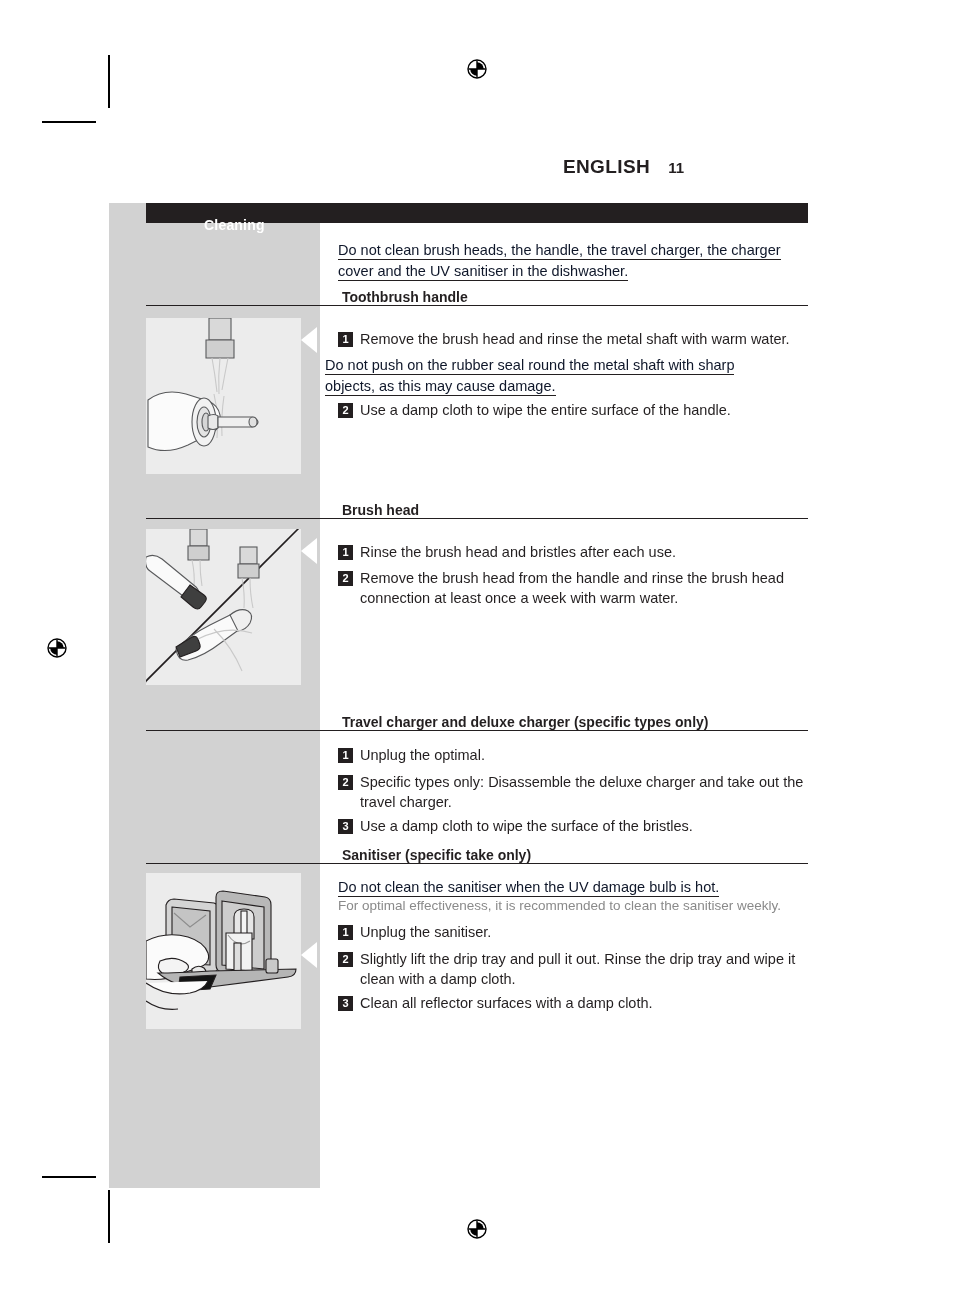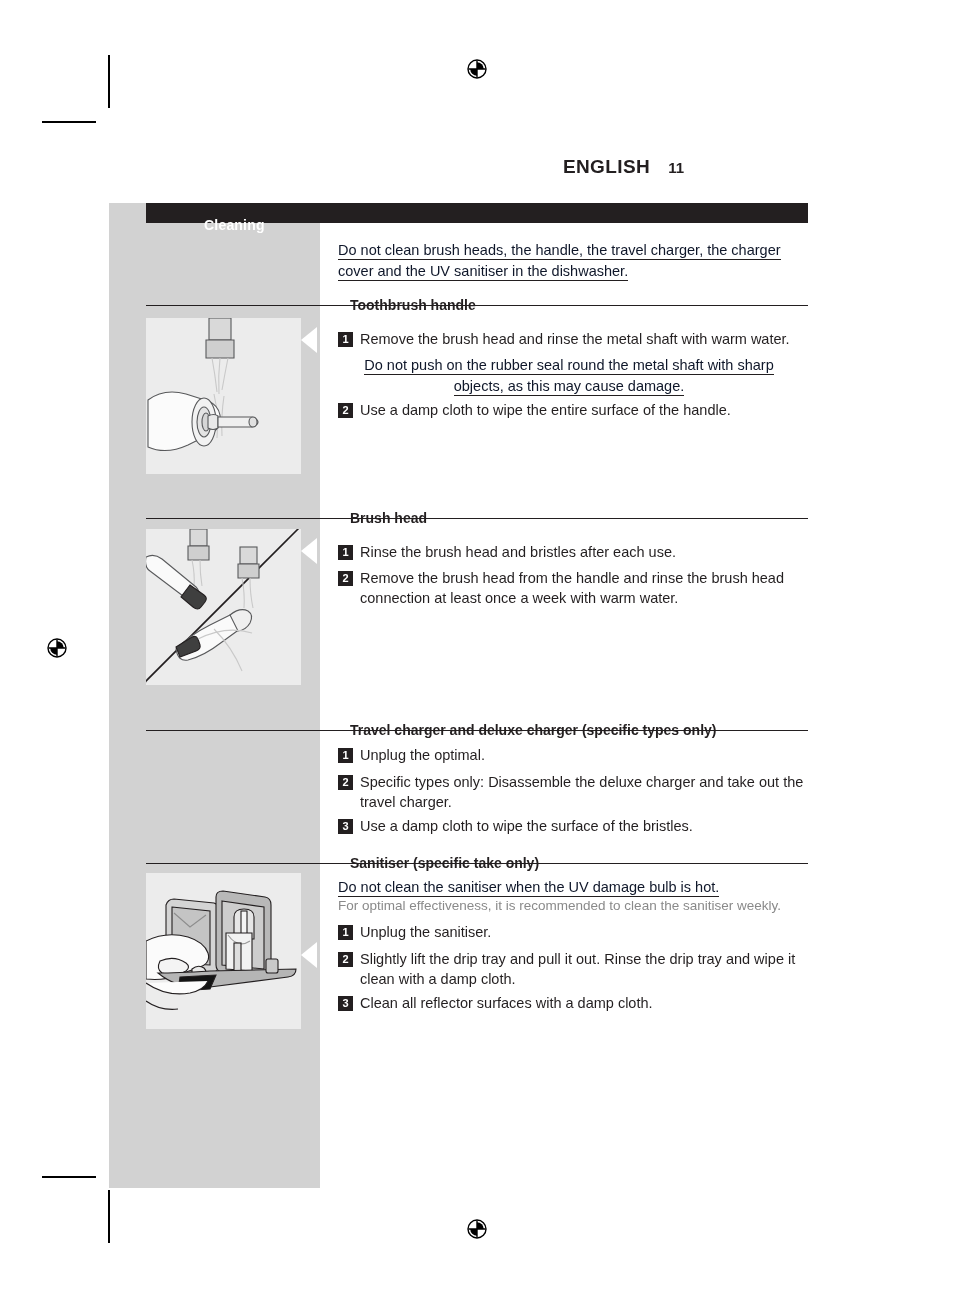--- a/index.html
+++ b/index.html
@@ -96,21 +96,21 @@
     font-size: 13.5px;
     line-height: 19px;
     color: #8a8a8a;
     margin: 0;
   }
 
   .subhead {
     font-size: 14px;
     font-weight: bold;
     color: #231f20;
-    margin: 12px;
+    margin: 4px;
   }
 
   .rule {
     position: absolute;
     left: 146px;
     height: 0;
     border-top: 1.1px solid #231f20;
     width: 662px;
   }
 
@@ -284,21 +284,21 @@
     <span class="u">cover and the UV sanitiser in the dishwasher.</span>
   </p>
 
   <h2 class="subhead" style="position:absolute; left:338px; top:285px;">Toothbrush handle</h2>
 
   <div class="step" style="position:absolute; left:338px; top:329px; width:470px;">
     <span class="badge">1</span>
     <span class="step-text">Remove the brush head and rinse the metal shaft with warm water.</span>
   </div>
 
-  <p class="warn" style="position:absolute; left:334px; top:355px; width:470px;text-align:center;">
+  <p class="warn" style="position:absolute; left:325px; top:355px; width:470px;">
     <span class="u">Do not push on the rubber seal round the metal shaft with sharp</span><br>
     <span class="u">objects, as this may cause damage.</span>
   </p>
 
   <div class="step" style="position:absolute; left:338px; top:400px; width:470px;">
     <span class="badge">2</span>
     <span class="step-text">Use a damp cloth to wipe the entire surface of the handle.</span>
   </div>
 
   <h2 class="subhead" style="position:absolute; left:338px; top:498px;">Brush head</h2>

